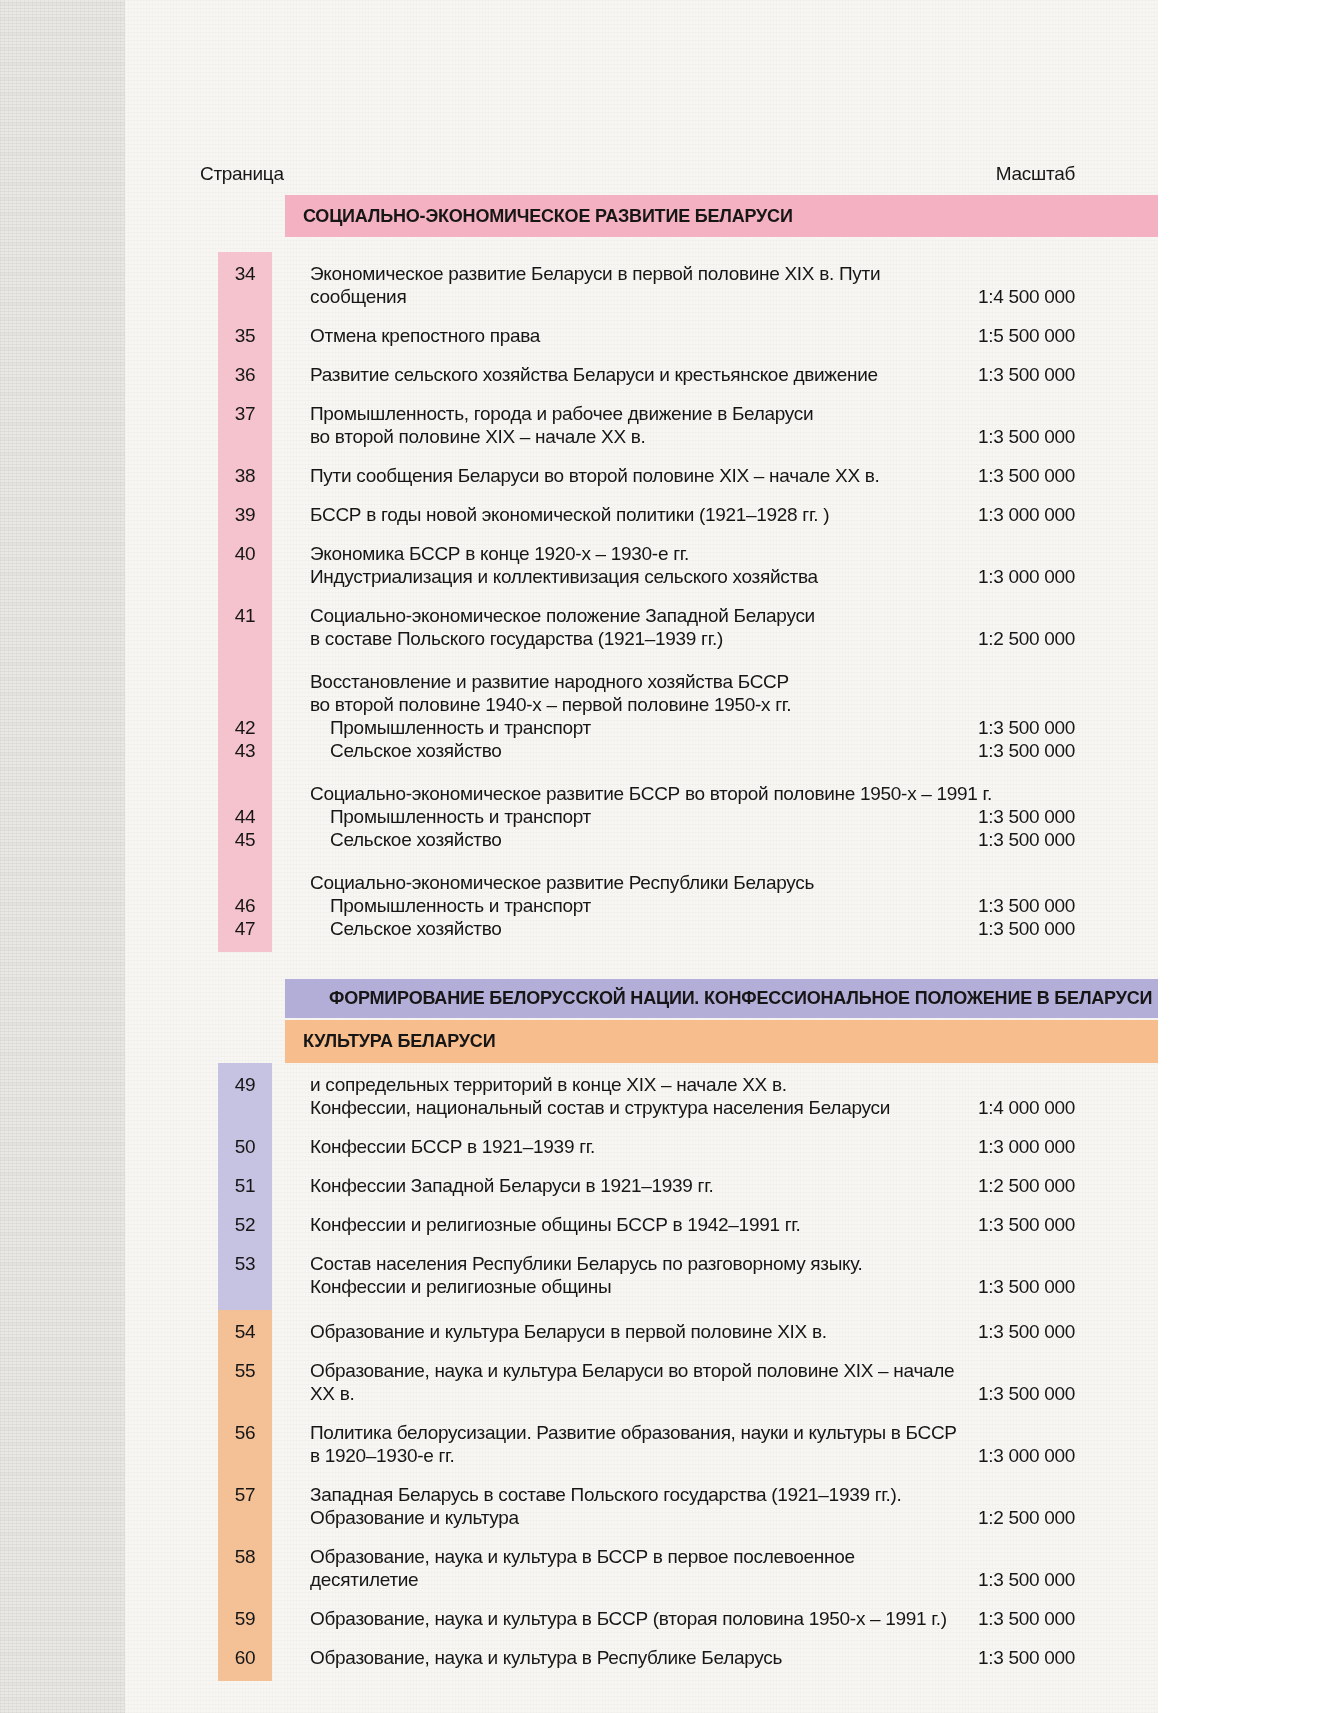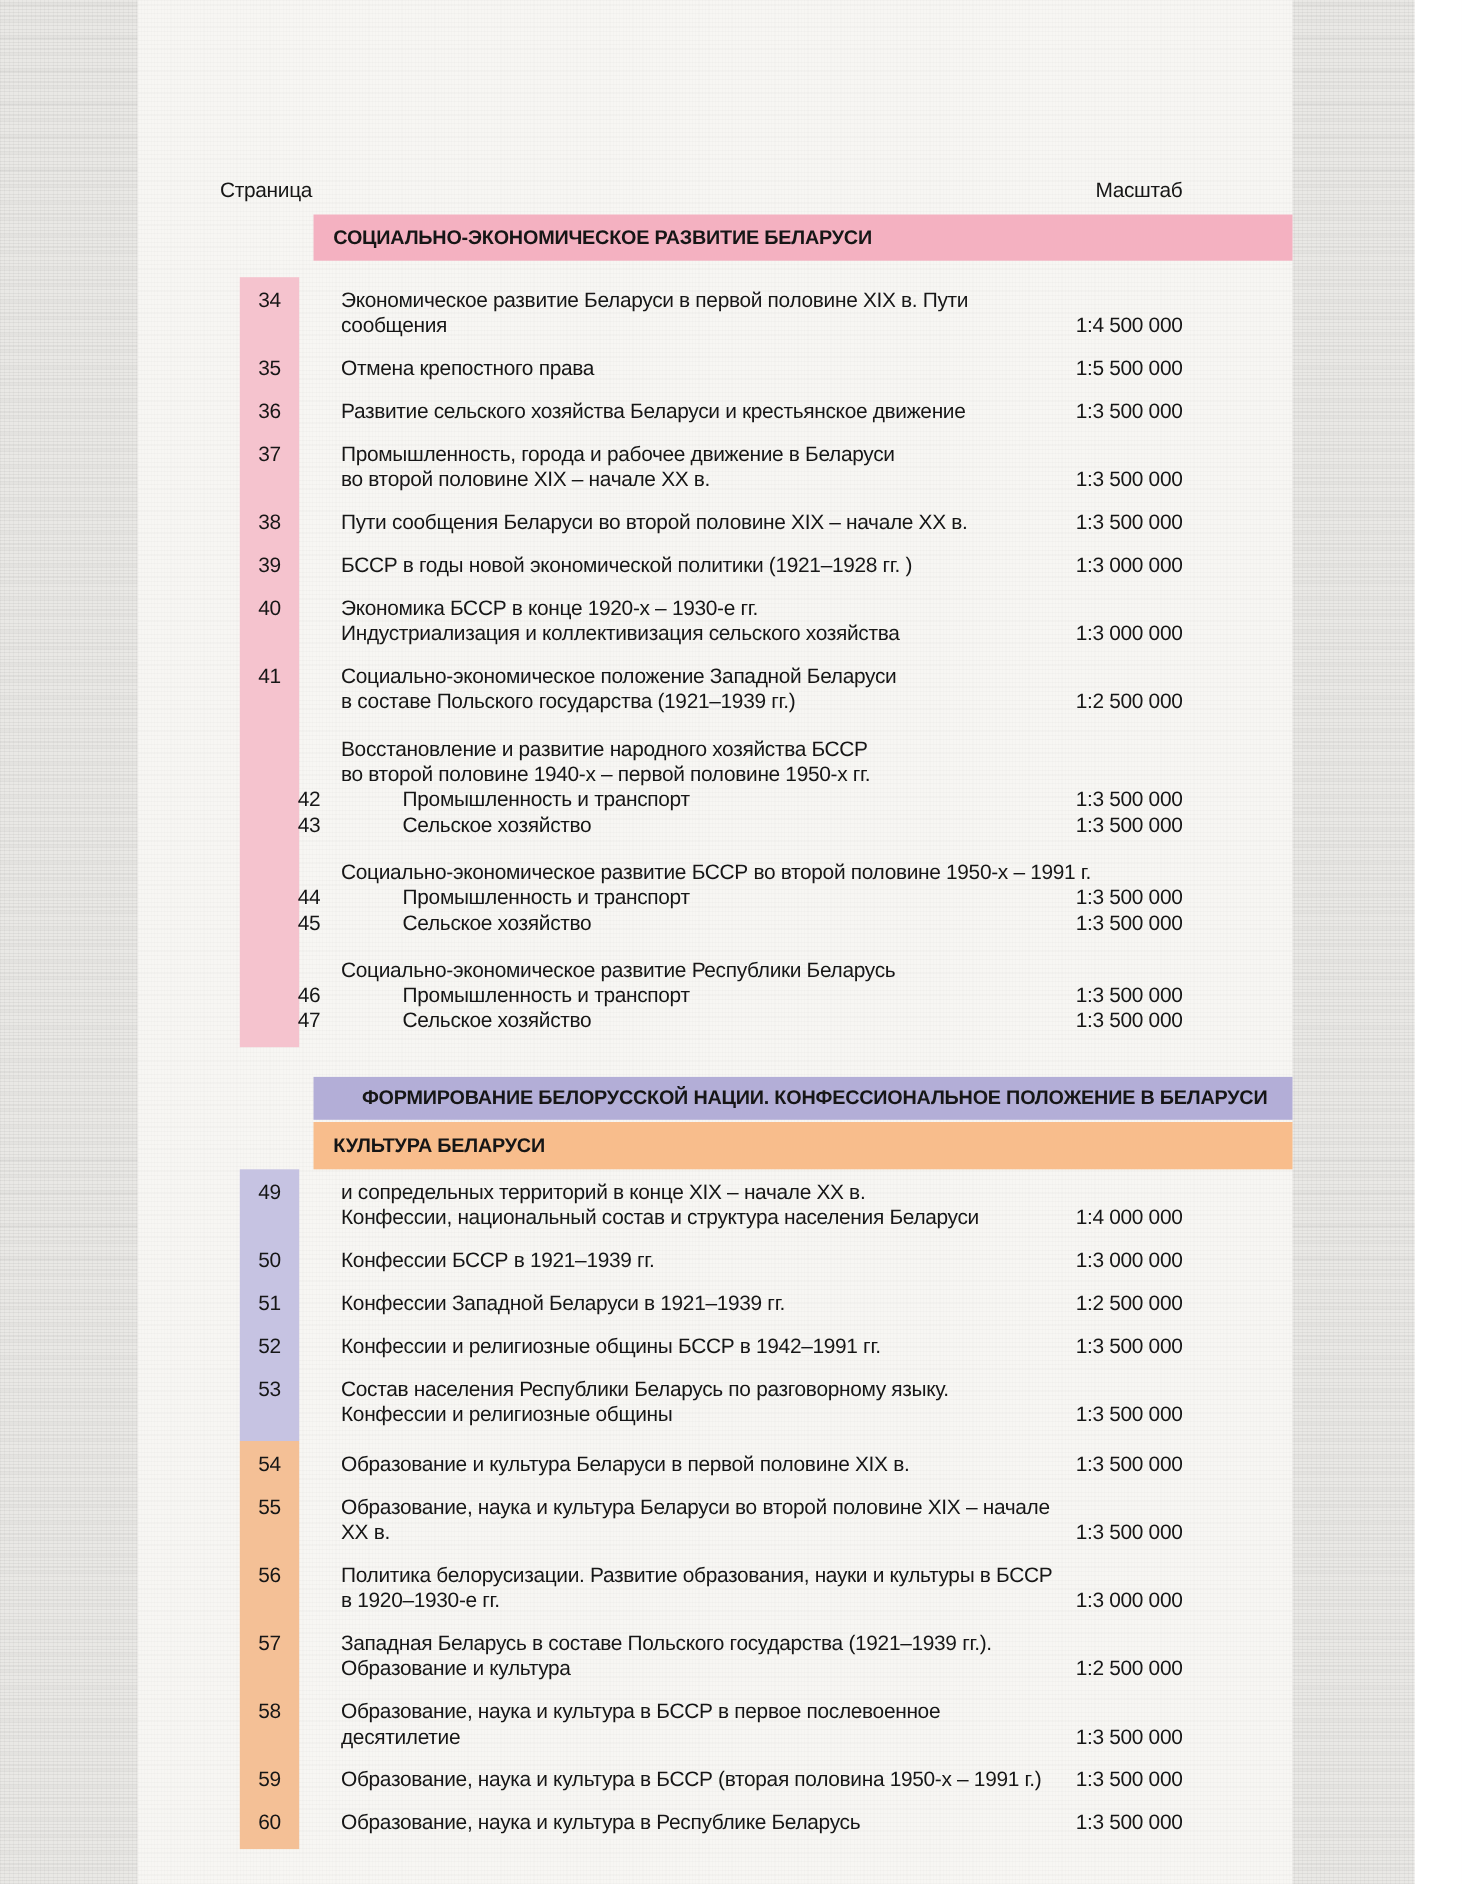--- a/index.html
+++ b/index.html
@@ -2,21 +2,21 @@
 <html><head>
 <meta charset="utf-8">
 <style>
   html,body{margin:0;padding:0;}
   body{
     font-family:"Liberation Sans","DejaVu Sans",sans-serif;
     color:#161616;
   }
   #stage{
     position:relative;
-    width:1286px;height:1713px;
+    width:1158px;height:1713px;
     overflow:hidden;
     background:
       repeating-linear-gradient(90deg, rgba(110,110,110,.055) 0 1px, transparent 1px 4px),
       repeating-linear-gradient(0deg, rgba(90,90,90,.075) 0 1px, transparent 1px 3px),
       repeating-linear-gradient(0deg, transparent 0 13px, rgba(60,60,60,.03) 13px 15px),
       #e9e8e5;
   }
   #sheet{
     position:absolute;left:125px;top:0;width:1050px;height:1713px;
     background:
@@ -54,21 +54,21 @@
   }
   .entry{
     position:relative;
     display:grid;
     grid-template-columns:54px 1fr auto;
     margin-top:16px;
     font-size:19px;line-height:23px;letter-spacing:-.3px;
   }
   .entry:first-child{margin-top:0;}
   .entry.heading{margin-top:20px;}
-  .entry.tight{margin-top:0;padding-left:36px;}
+  .entry.tight{margin-top:0;}
   .num{text-align:center;}
   .title{padding-left:38px;padding-right:20px;}
   .entry.indent .title{padding-left:58px;}
   .scale{align-self:end;white-space:nowrap;}
 </style>
 </head>
 <body style="color: rgb(22, 22, 22);">
 
 <div id="stage">
   <div id="sheet">

